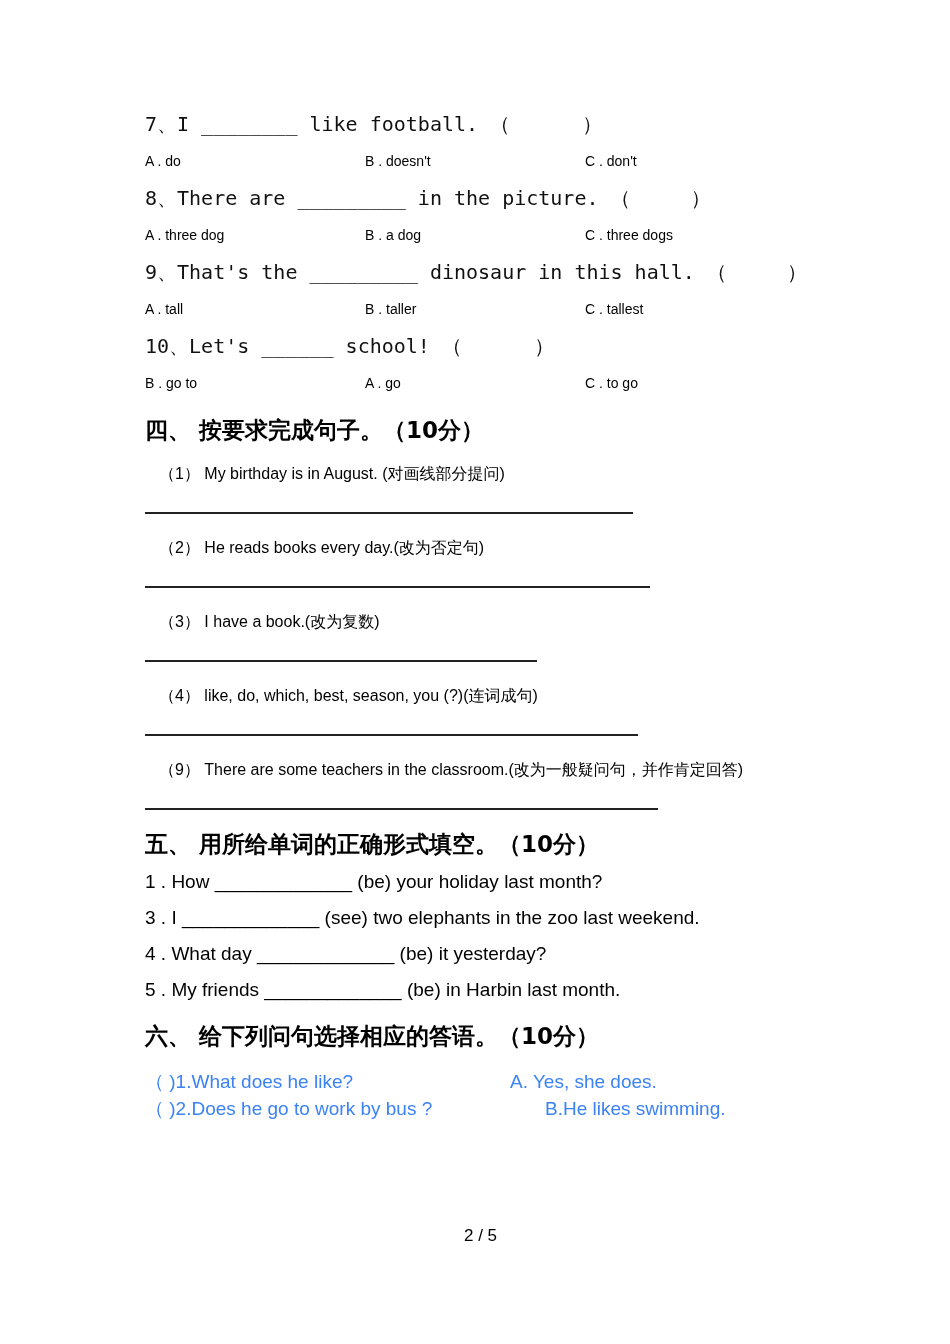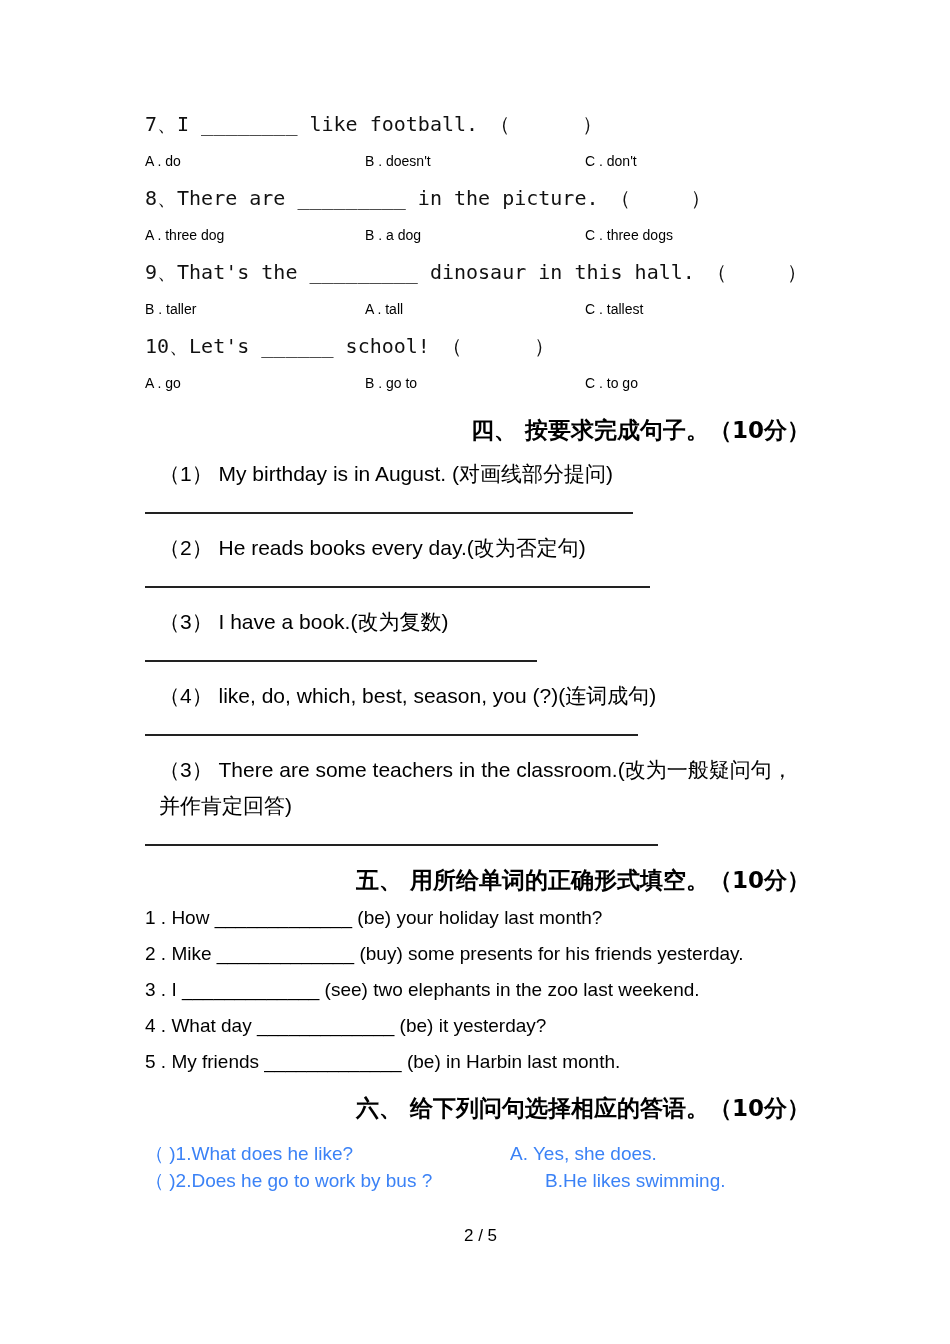--- a/index.html
+++ b/index.html
@@ -21,28 +21,28 @@
     white-space:pre; color:#111;
   }
   .options { display:flex; font-size:14px; line-height:37px; color:#000; }
   .opt { width:220px; }
   .opt:nth-child(3) { width:auto; }
 
   
   .heading {
     font-family:"DejaVu Sans", sans-serif;
     font-weight:700; font-size:23px; line-height:40px;
-    margin-top:8px; color:#000;text-align:right;
+    margin-top:8px; color:#000;
   }
   .heading.h5 { margin-top:14px; }
   .heading.h6 { margin-top:8px; }
 
   
   .s4-item {
-    font-size:21px; line-height:36px;
+    font-size:16px; line-height:36px;
     margin-top:16px; padding-left:14px; color:#000;
   }
   .s4-item.first { margin-top:6px; }
   .answer-line {
     border-bottom:2px solid #222;
     height:0; margin-top:20px;
   }
 
   
   .s5-item { font-size:19px; line-height:36px; color:#000; }
@@ -79,56 +79,55 @@
       <div class="options">
         <span class="opt">A . three dog</span>
         <span class="opt">B . a dog</span>
         <span class="opt">C . three dogs</span>
       </div>
     </div>
 
     <div class="mc-q">
       <div class="stem">9、That's the _________ dinosaur in this hall. （     ）</div>
       <div class="options">
+        <span class="opt">A . tall</span>
         <span class="opt">B . taller</span>
-        <span class="opt">A . tall</span>
         <span class="opt">C . tallest</span>
       </div>
     </div>
 
     <div class="mc-q">
       <div class="stem">10、Let's ______ school! （      ）</div>
       <div class="options">
+        <span class="opt">B . go to</span>
         <span class="opt">A . go</span>
-        <span class="opt">B . go to</span>
         <span class="opt">C . to go</span>
       </div>
     </div>
 
     <h2 class="heading">四、 按要求完成句子。（10分）</h2>
 
     <div class="s4-item first">（1） My birthday is in August. (对画线部分提问)</div>
     <div class="answer-line" style="width:488px"></div>
 
     <div class="s4-item">（2） He reads books every day.(改为否定句)</div>
     <div class="answer-line" style="width:505px"></div>
 
     <div class="s4-item">（3） I have a book.(改为复数)</div>
     <div class="answer-line" style="width:392px"></div>
 
     <div class="s4-item">（4） like, do, which, best, season, you (?)(连词成句)</div>
     <div class="answer-line" style="width:493px"></div>
 
-    <div class="s4-item">（3） There are some teachers in the classroom.(改为一般疑问句，并作肯定回答)</div>
+    <div class="s4-item">（9） There are some teachers in the classroom.(改为一般疑问句，并作肯定回答)</div>
     <div class="answer-line" style="width:513px"></div>
 
     <h2 class="heading h5">五、 用所给单词的正确形式填空。（10分）</h2>
 
     <div class="s5-item">1 . How _____________ (be) your holiday last month?</div>
-    <div class="s5-item">2 . Mike _____________ (buy) some presents for his friends yesterday.</div>
     <div class="s5-item">3 . I _____________ (see) two elephants in the zoo last weekend.</div>
     <div class="s5-item">4 . What day _____________ (be) it yesterday?</div>
     <div class="s5-item">5 . My friends _____________ (be) in Harbin last month.</div>
 
     <h2 class="heading h6">六、 给下列问句选择相应的答语。（10分）</h2>
 
     <div class="s6-row first">
       <span class="s6-q" style="width:365px">（    )1.What does he like?</span>
       <span class="s6-a">A. Yes, she does.</span>
     </div>

